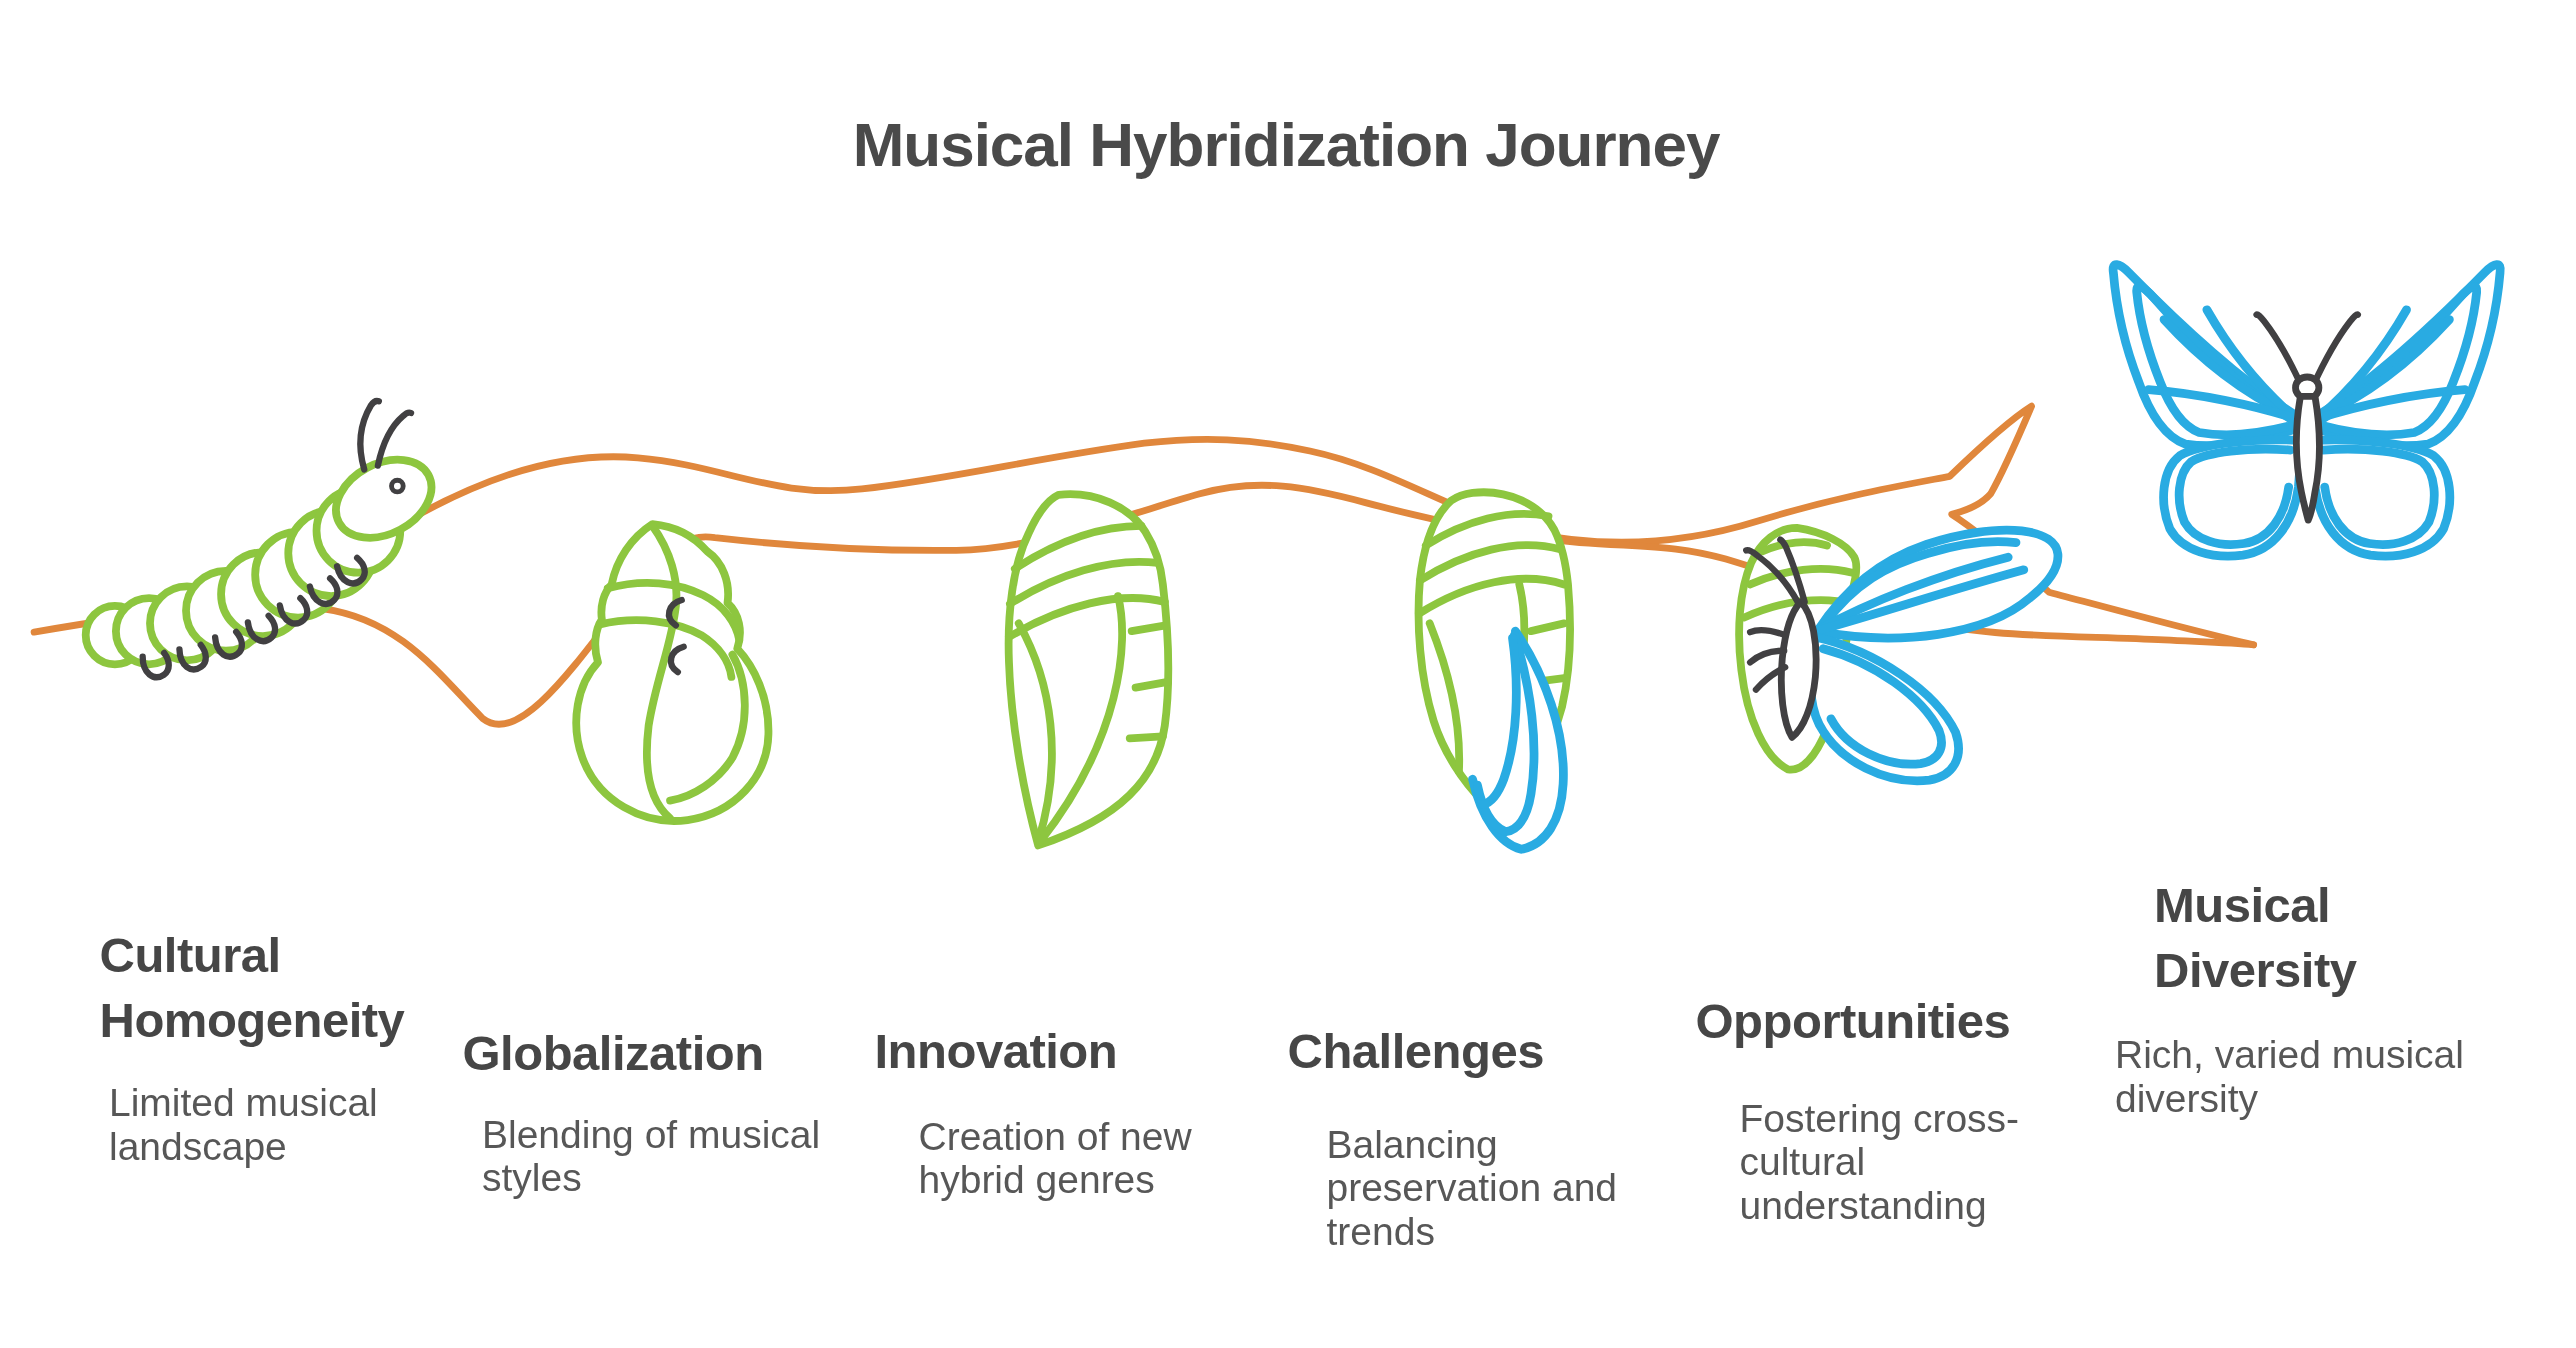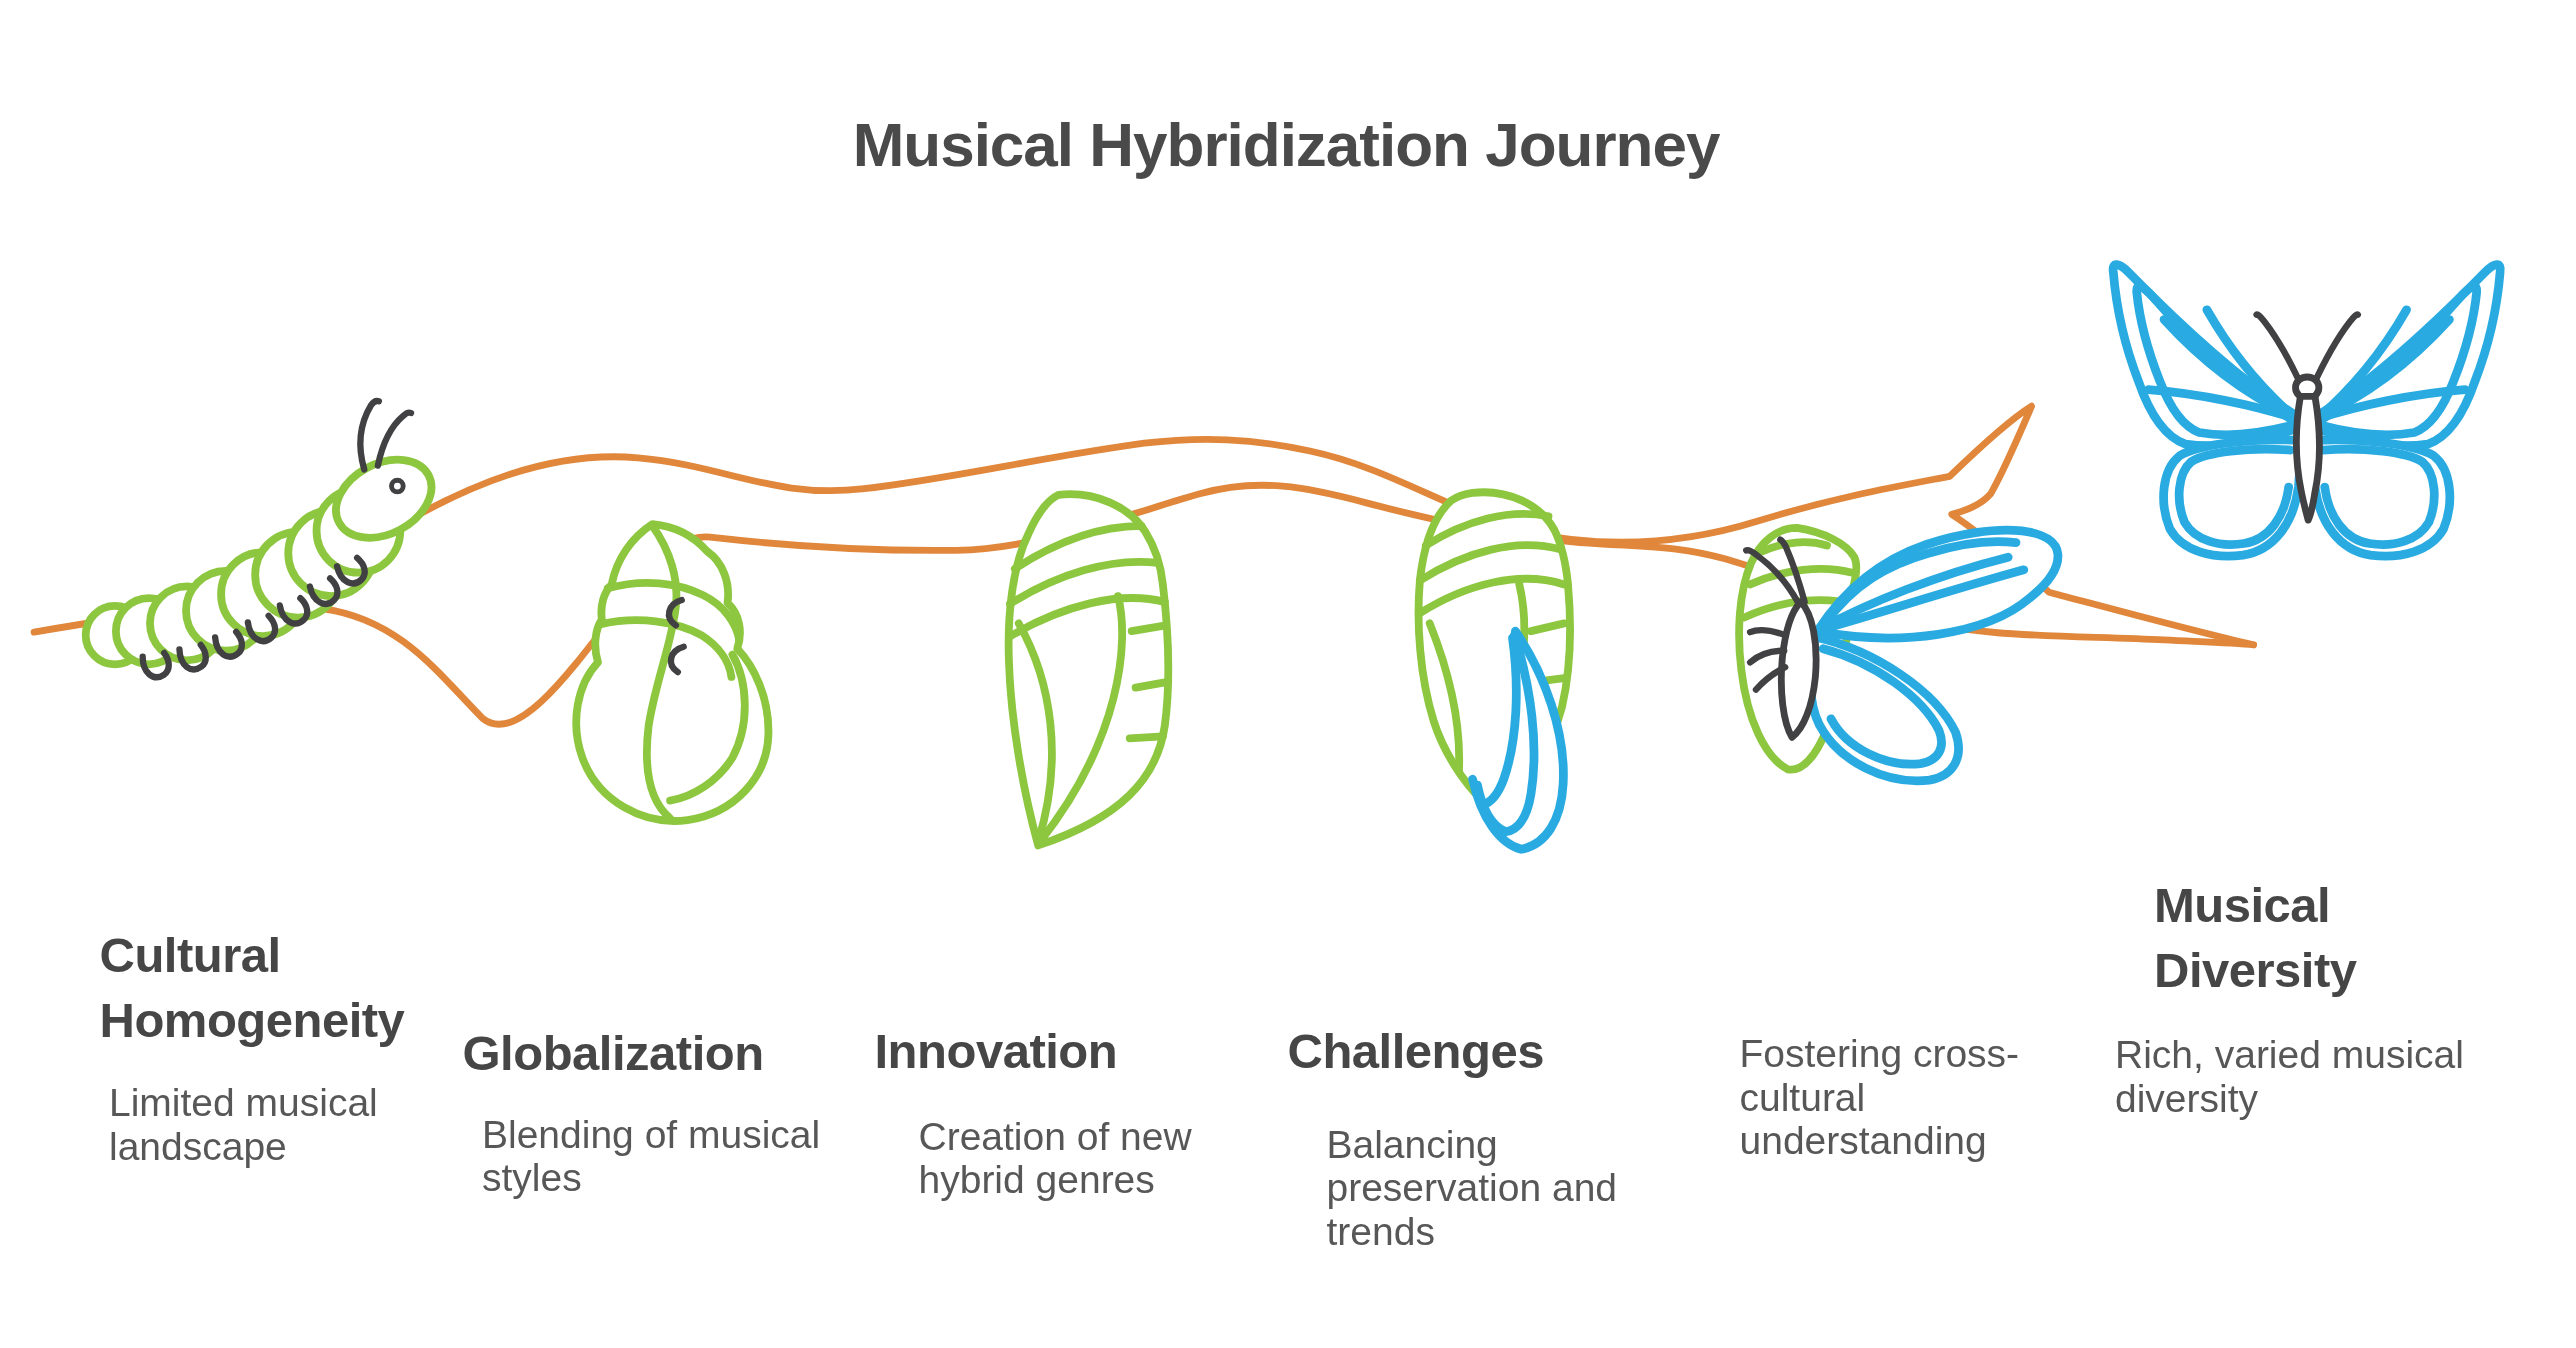--- a/index.html
+++ b/index.html
@@ -203,20 +203,21 @@
     <h2>Innovation</h2>
     <p style="width:321px;margin-top:31px">Creation of new hybrid genres</p>
   </div>
 
   <div class="stage-label" style="left:1492px;top:1019px;width:409px">
     <h2>Challenges</h2>
     <p style="width:331px;margin-top:39px">Balancing preservation and trends</p>
   </div>
 
   <div class="stage-label" style="left:1900px;top:989px;width:409px">
+    <h2>Opportunities</h2>
     <p style="width:321px;margin-top:43px">Fostering cross-cultural understanding</p>
   </div>
 
   <div class="stage-label" style="left:2310px;top:873px;width:312px">
     <h2>Musical Diversity</h2>
     <p style="width:390px;margin-left:-39px;margin-top:31px">Rich, varied musical diversity</p>
   </div>
 
 </div>
 

